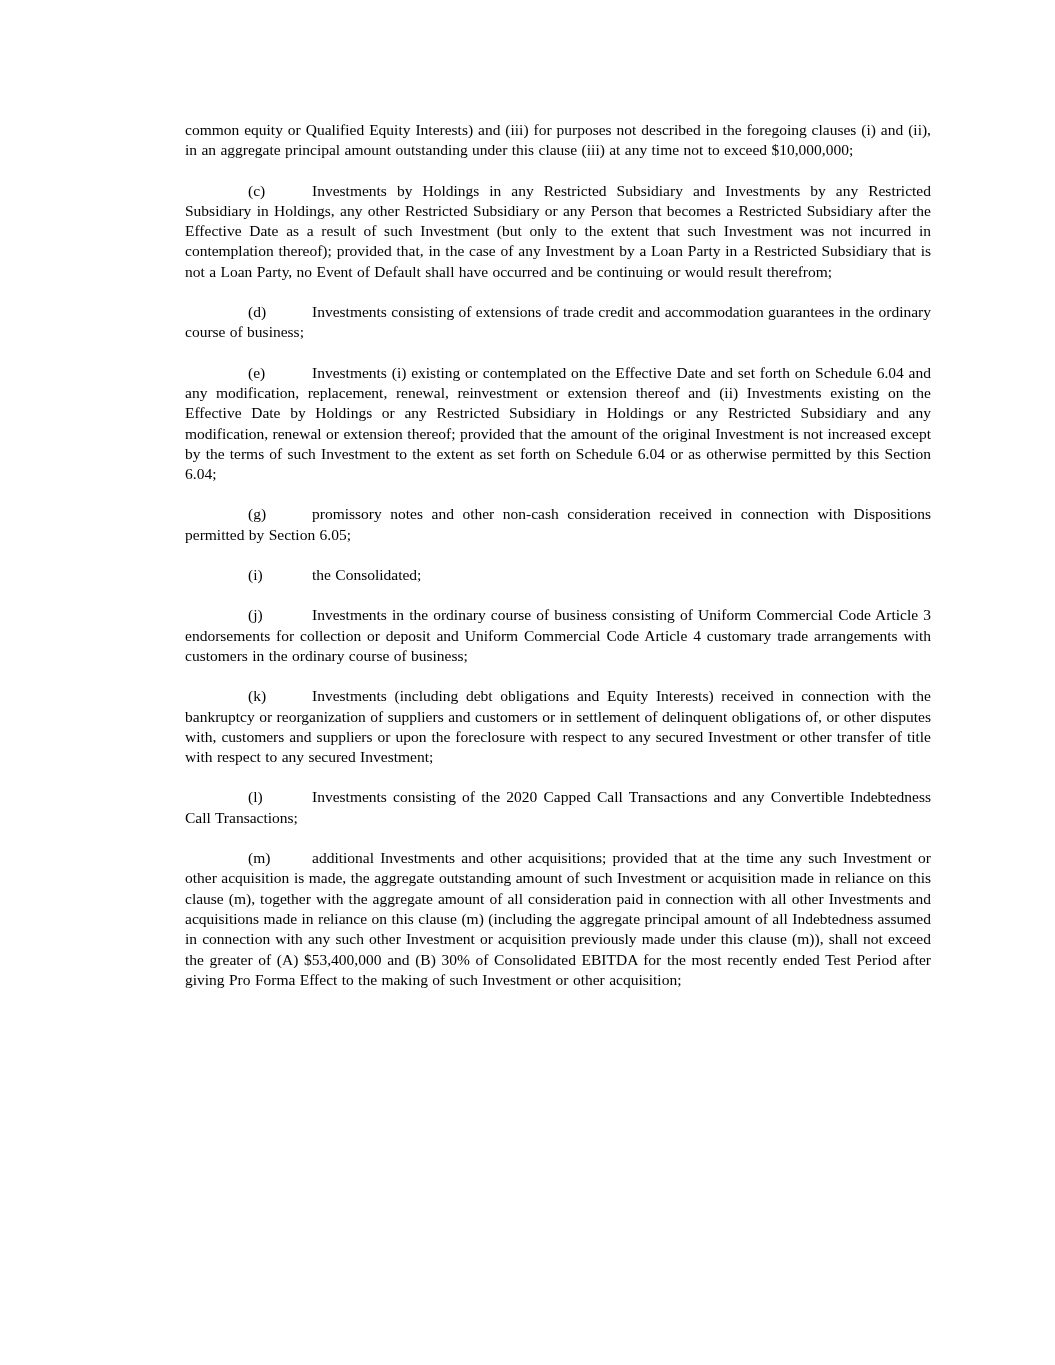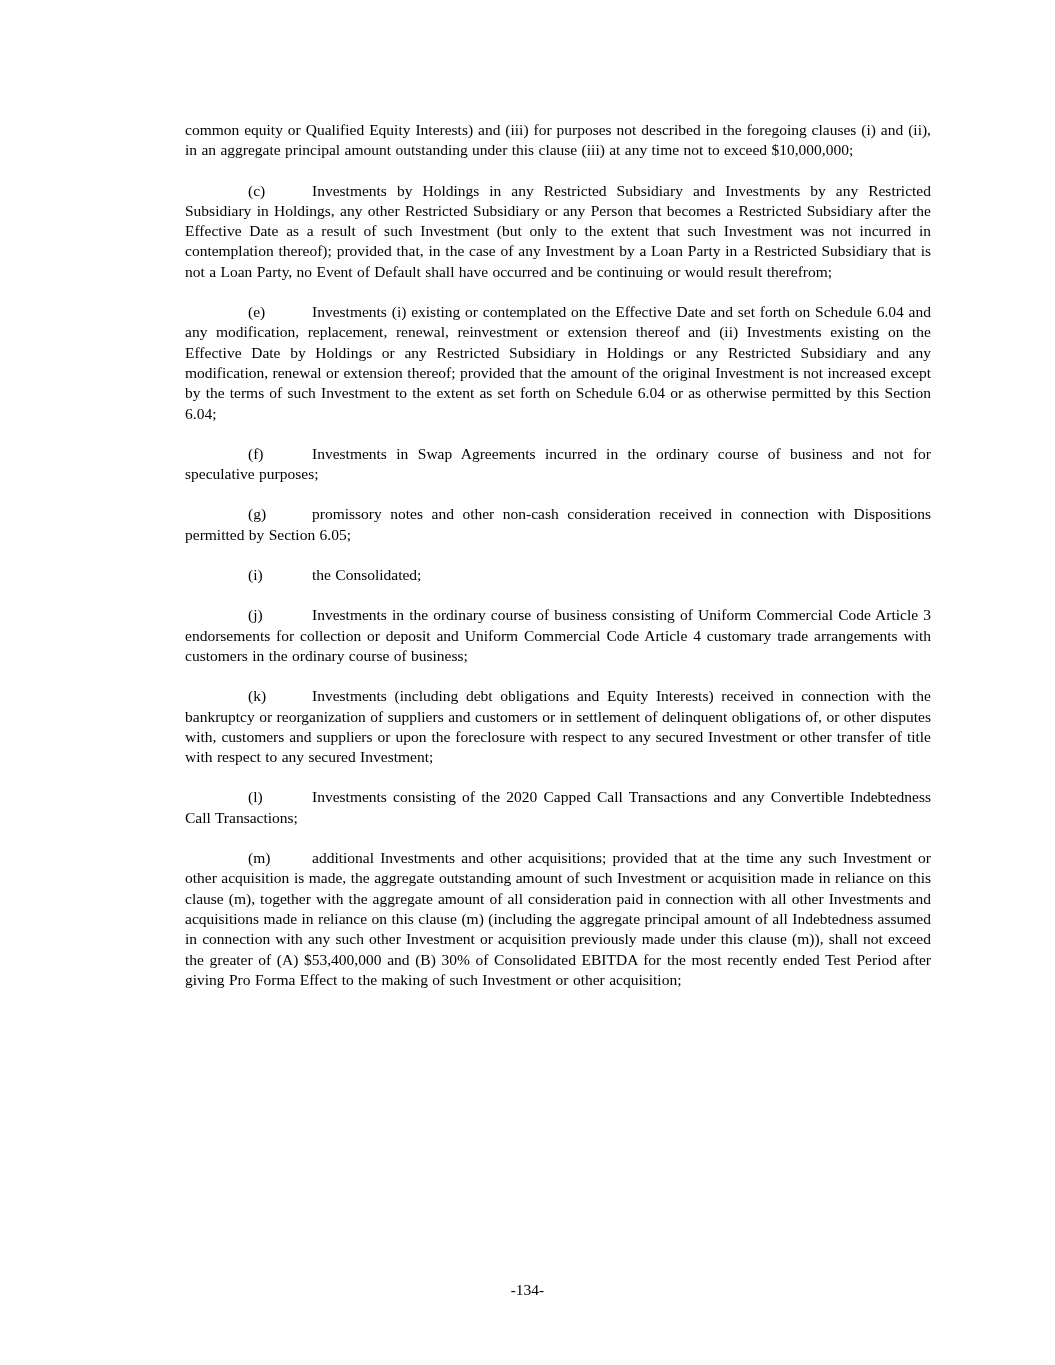--- a/index.html
+++ b/index.html
@@ -47,23 +47,22 @@
     text-align: center;
   }
 </style>
 </head>
 <body>
 
 <div class="page">
   <div class="content">
       <p class="para"><span>common equity or Qualified Equity Interests) and (iii) for purposes not described in the foregoing clauses (i) and (ii), in an aggregate principal amount outstanding under this clause (iii) at any time not to exceed $10,000,000;</span></p>
       <p class="para labeled"><span class="plabel">(c)</span><span>Investments by Holdings in any Restricted Subsidiary and Investments by any Restricted Subsidiary in Holdings, any other Restricted Subsidiary or any Person that becomes a Restricted Subsidiary after the Effective Date as a result of such Investment (but only to the extent that such Investment was not incurred in contemplation thereof); </span><span class="u">provided</span><span> that, in the case of any Investment by a Loan Party in a Restricted Subsidiary that is not a Loan Party, no Event of Default shall have occurred and be continuing or would result therefrom;</span></p>
+      <p class="para labeled"><span class="plabel">(d)</span><span>Investments consisting of extensions of trade credit and accommodation guarantees in the ordinary course of business;</span></p>
       <p class="para labeled"><span class="plabel">(e)</span><span>Investments (i) existing or contemplated on the Effective Date and set forth on Schedule 6.04 and any modification, replacement, renewal, reinvestment or extension thereof and (ii) Investments existing on the Effective Date by Holdings or any Restricted Subsidiary in Holdings or any Restricted Subsidiary and any modification, renewal or extension thereof; </span><span class="u">provided</span><span> that the amount of the original Investment is not increased except by the terms of such Investment to the extent as set forth on Schedule 6.04 or as otherwise permitted by this Section 6.04;</span></p>
-      <p class="para labeled"><span class="plabel">(f)</span><span>Investments in Swap Agreements incurred in the ordinary course of business and not for speculative purposes;</span></p>
       <p class="para labeled"><span class="plabel">(g)</span><span>promissory notes and other non-cash consideration received in connection with Dispositions permitted by Section 6.05;</span></p>
       <p class="para labeled"><span class="plabel">(i)</span><span>the Consolidated;</span></p>
       <p class="para labeled"><span class="plabel">(j)</span><span>Investments in the ordinary course of business consisting of Uniform Commercial Code Article 3 endorsements for collection or deposit and Uniform Commercial Code Article 4 customary trade arrangements with customers in the ordinary course of business;</span></p>
       <p class="para labeled"><span class="plabel">(k)</span><span>Investments (including debt obligations and Equity Interests) received in connection with the bankruptcy or reorganization of suppliers and customers or in settlement of delinquent obligations of, or other disputes with, customers and suppliers or upon the foreclosure with respect to any secured Investment or other transfer of title with respect to any secured Investment;</span></p>
       <p class="para labeled"><span class="plabel">(l)</span><span>Investments consisting of the 2020 Capped Call Transactions and any Convertible Indebtedness Call Transactions;</span></p>
       <p class="para labeled"><span class="plabel">(m)</span><span>additional Investments and other acquisitions; </span><span class="u">provided</span><span> that at the time any such Investment or other acquisition is made, the aggregate outstanding amount of such Investment or acquisition made in reliance on this clause (m), together with the aggregate amount of all consideration paid in connection with all other Investments and acquisitions made in reliance on this clause (m) (including the aggregate principal amount of all Indebtedness assumed in connection with any such other Investment or acquisition previously made under this clause (m)), shall not exceed the greater of (A) $53,400,000 and (B) 30% of Consolidated EBITDA for the most recently ended Test Period after giving Pro Forma Effect to the making of such Investment or other acquisition;</span></p>
     </div>
-  <div class="footer">-134-</div>
 </div>
 
 </body></html>

